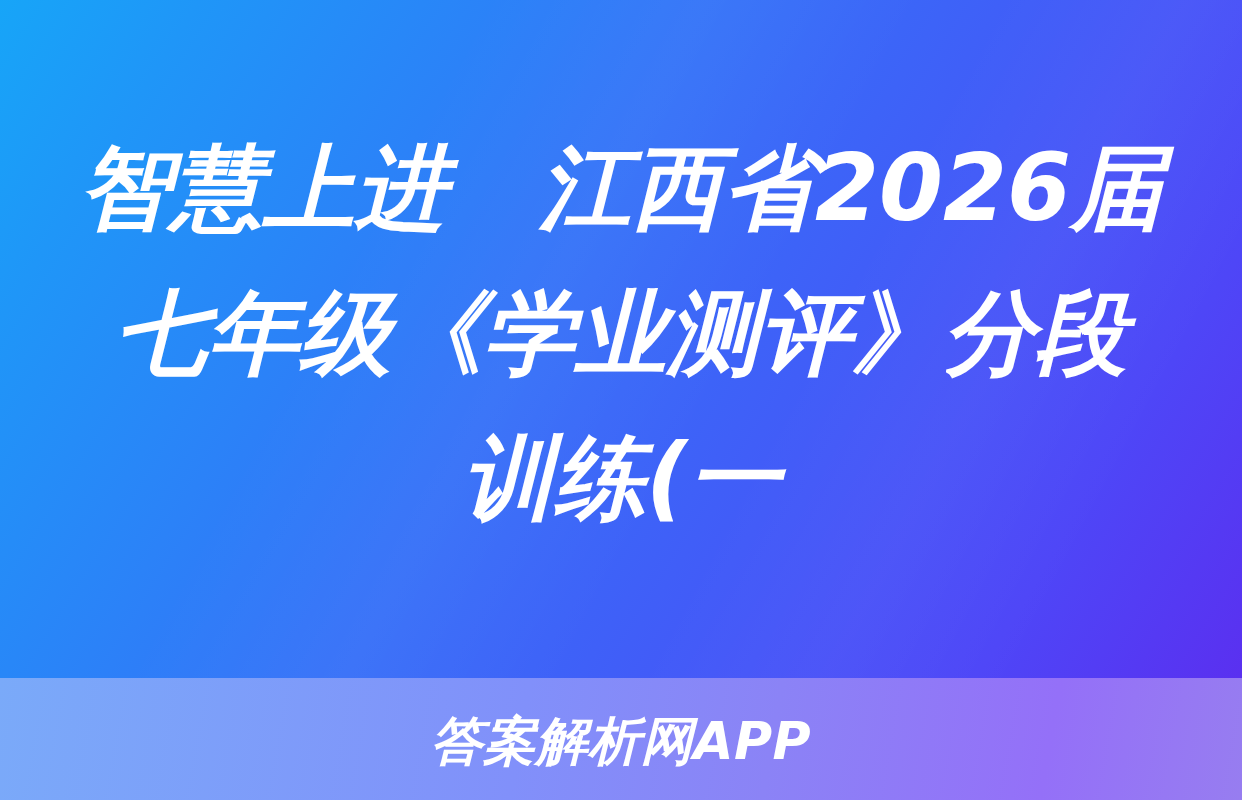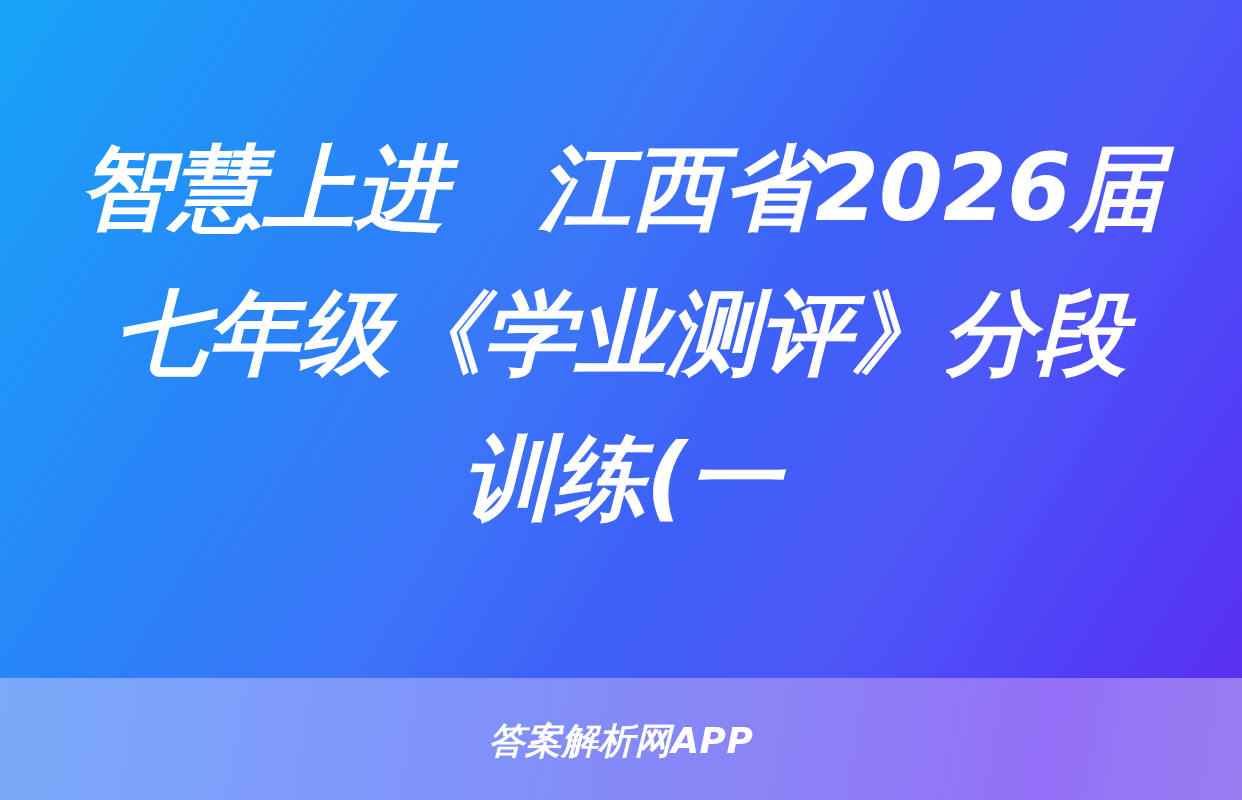--- a/index.html
+++ b/index.html
@@ -97,21 +97,21 @@
     justify-content: center;
     overflow: hidden;
   }
 
   .footer-brand {
     position: relative;
     z-index: 2;
     margin: 0;
     color: #ffffff;
     font-family: "DejaVu Sans", "Liberation Sans", sans-serif;
-    font-size: 36px;
+    font-size: 52px;
     line-height: 48px;
     font-weight: 700;
     font-style: italic;
     letter-spacing: 0.5px;
     white-space: nowrap;
     transform: translateY(2px);
   }
 </style>
 </head>
 <body>

